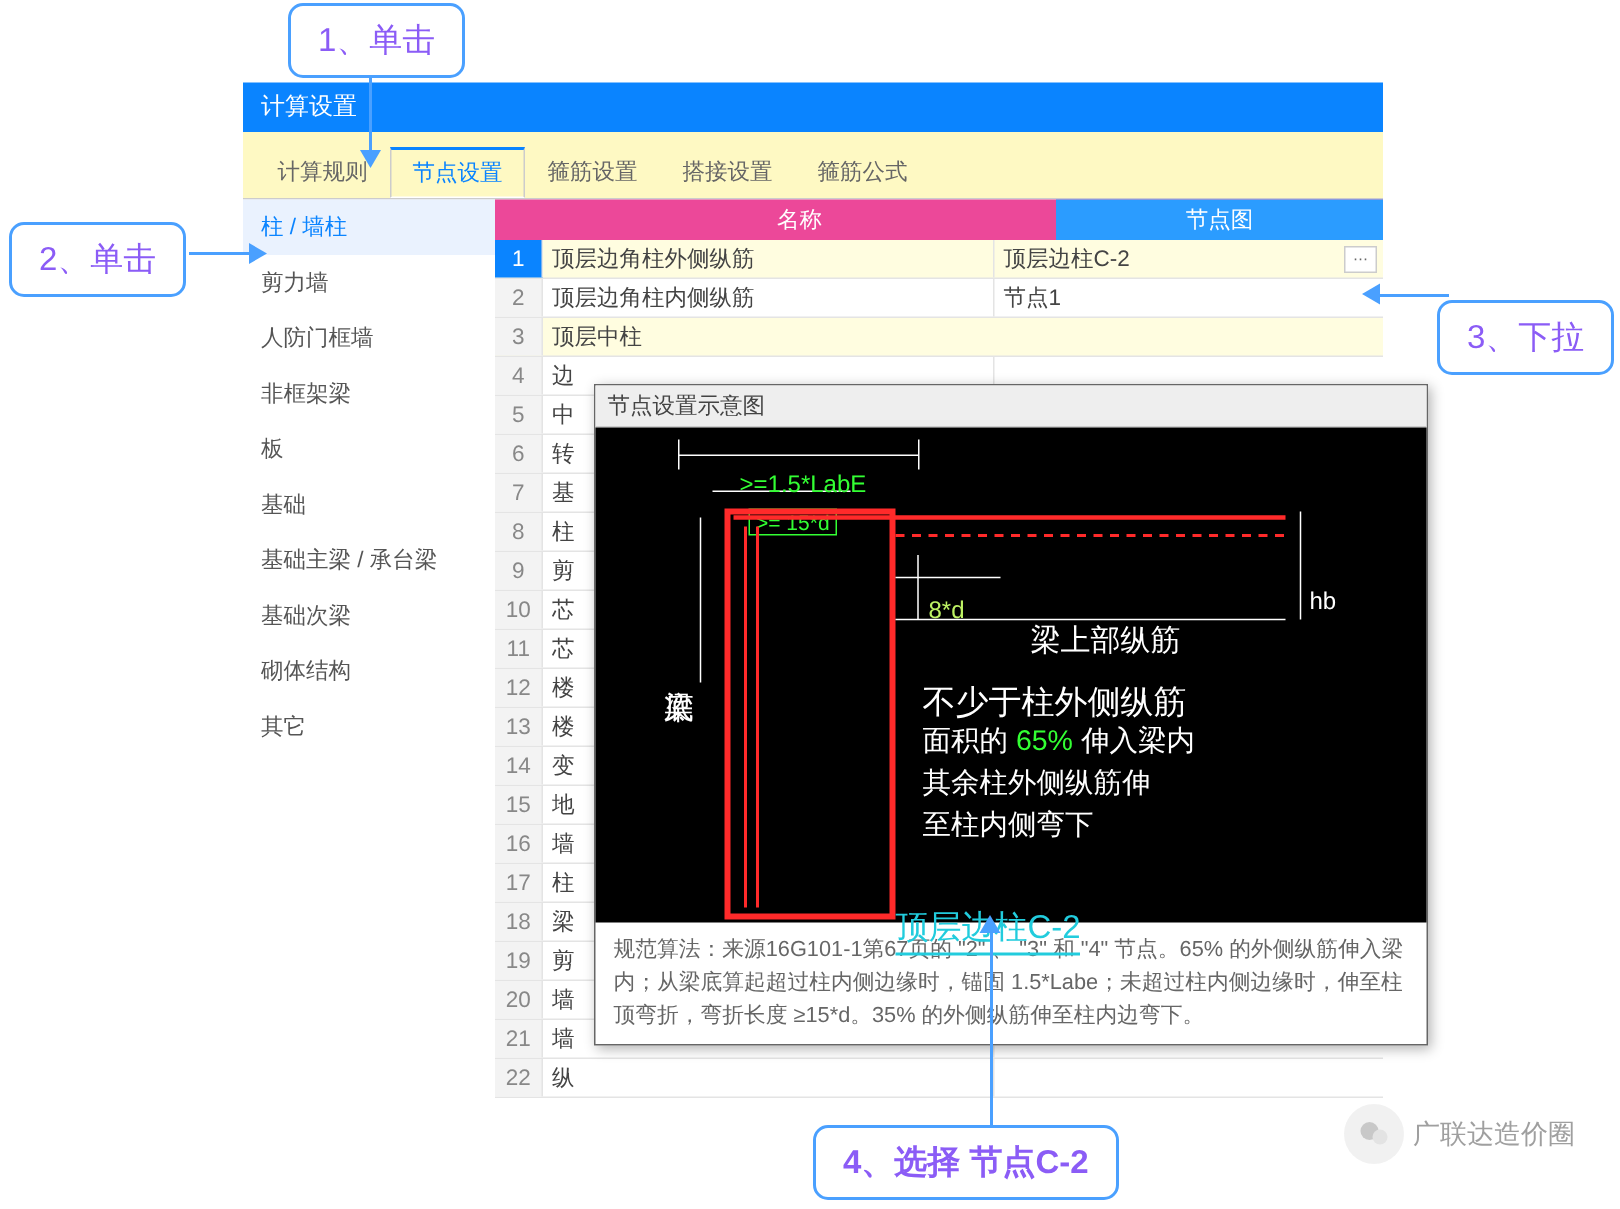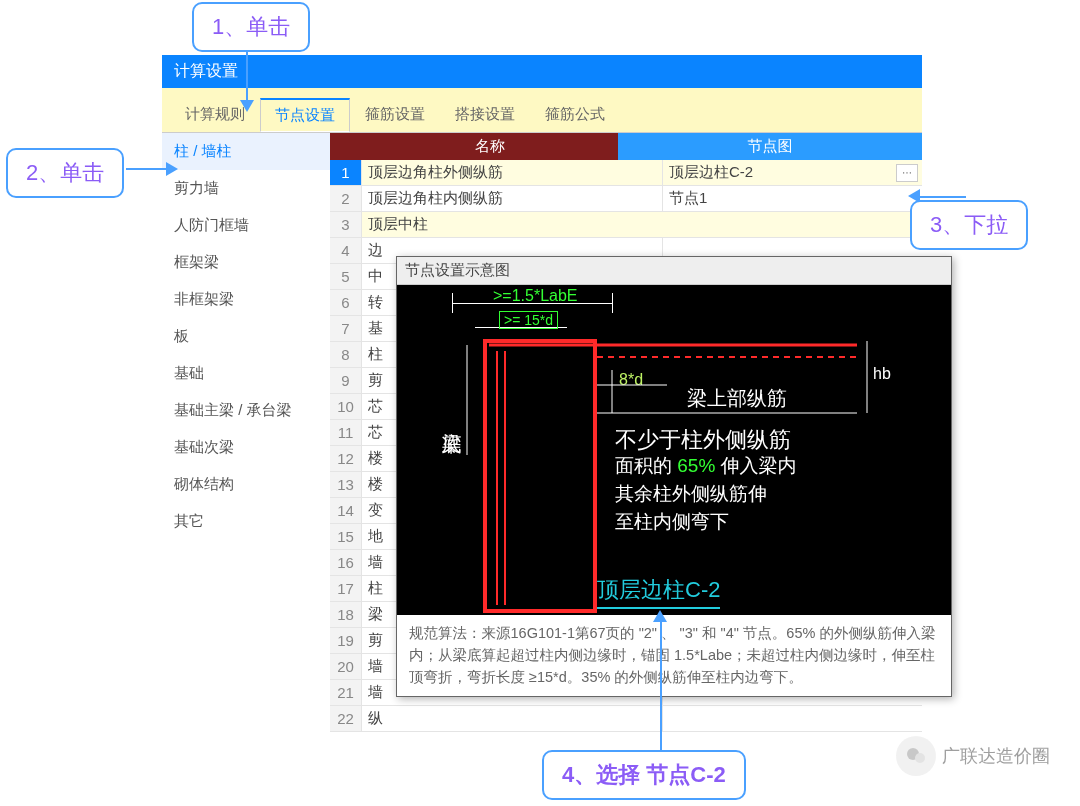--- a/index.html
+++ b/index.html
@@ -11,39 +11,39 @@
   .tabs { display: flex; padding: 10px 8px 0 8px; background: #fef9c3; gap: 0; }
   .tab { padding: 6px 14px; color: #666; font-size: 15px; cursor: pointer; border: 1px solid transparent; }
   .tab.active { color: #0a84ff; border: 1px solid #ccc; border-bottom-color: #fff; border-top: 2px solid #0a84ff; }
 
   .content { display: flex; border-top: 1px solid #ccc; }
   .sidebar { width: 168px; padding: 0; }
   .sidebar-item { padding: 9px 12px; color: #555; font-size: 15px; cursor: pointer; }
   .sidebar-item.active { color: #0a84ff; background: #eaf2fe; }
 
   .grid { flex: 1; }
-  .grid-header { display: flex; background: #7f1d1d; color: #fff; font-size: 15px; }
+  .grid-header { display: flex; background: #ec4899; color: #fff; font-size: 15px; }
   .col-num { width: 32px; }
   .col-name { flex: 1; text-align: center; padding: 4px 0; }
-  .col-fig  { width: 304px; text-align: center; padding: 4px 0; background: #2b9cff; }
+  .col-fig  { width: 218px; text-align: center; padding: 4px 0; background: #2b9cff; }
   .row { display: flex; border-bottom: 1px solid #e4e4e4; font-size: 15px; color: #444; height: 26px; align-items: center; }
   .row .num { width: 32px; text-align: center; color: #888; background: #f3f3f3; border-right: 1px solid #e4e4e4; height:100%; display:flex; align-items:center; justify-content:center;}
   .row .name { flex: 1; padding-left: 6px; overflow:hidden; white-space:nowrap; }
   .row .fig  { width: 260px; padding-left: 6px; border-left:1px solid #e4e4e4; height:100%; display:flex; align-items:center;}
   .row.hl { background: #fffde0; }
   .row.sel .num { background: #0a84ff; color: #fff; }
   .drop-btn { margin-left:auto; margin-right:4px; width:22px; height:18px; border:1px solid #ccc; background:#fff; display:flex; align-items:center; justify-content:center; font-size:10px; color:#666; }
 
   .popup { position: absolute; left: 396px; top: 256px; width: 556px; background: #fff; border: 1px solid #666; box-shadow: 2px 2px 8px rgba(0,0,0,.3); z-index: 5; }
   .popup-title { background: #eee; padding: 4px 8px; font-size: 15px; color: #444; border-bottom:1px solid #ccc;}
   .diagram { background: #000; height: 330px; position: relative; }
   .foot { padding: 8px 12px; font-size: 14.5px; color: #666; line-height: 1.5; }
 
   
-  .dtxt { position:absolute; white-space:nowrap; font-size:16px; }
+  .dtxt { position:absolute; white-space:nowrap; font-size:16px;margin-top:28px; }
 
   
   .callout { position: absolute; background: #fff; border: 2px solid #4aa0ff; border-radius: 10px; padding: 8px 18px; font-size: 22px; color: #un; color:#333; white-space:nowrap; z-index:20; }
   .callout.orange { color: #8b5cf6; }
   .line { position:absolute; background:#4aa0ff; z-index:19; }
   .arrow { position:absolute; width:0; height:0; z-index:19; }
 
   
   .wm { position:absolute; right:30px; bottom:30px; opacity:.8; display:flex; align-items:center; gap:6px; font-size:18px; color:#888; z-index:30;}
   .wm-circle{ width:40px; height:40px; border-radius:50%; background:#eee; display:flex; align-items:center; justify-content:center;}
@@ -60,21 +60,20 @@
     <div class="tab">箍筋设置</div>
     <div class="tab">搭接设置</div>
     <div class="tab">箍筋公式</div>
   </div>
 
   <div class="content">
     <div class="sidebar" id="sidebar">
         <div class="sidebar-item active">柱 / 墙柱</div>
         <div class="sidebar-item">剪力墙</div>
         <div class="sidebar-item">人防门框墙</div>
-        <div class="sidebar-item">框架梁</div>
         <div class="sidebar-item">非框架梁</div>
         <div class="sidebar-item">板</div>
         <div class="sidebar-item">基础</div>
         <div class="sidebar-item">基础主梁 / 承台梁</div>
         <div class="sidebar-item">基础次梁</div>
         <div class="sidebar-item">砌体结构</div>
         <div class="sidebar-item">其它</div>
       </div>
 
     <div class="grid">
@@ -238,21 +237,21 @@
 </div>
 
 <div class="callout orange" style="left:192px; top:2px;">1、单击</div>
 <div class="line" style="left:246px; top:44px; width:2px; height:60px;"></div>
 <div class="arrow" style="left:240px; top:100px; border-left:7px solid transparent;border-right:7px solid transparent;border-top:12px solid #4aa0ff"></div>
 
 <div class="callout orange" style="left:6px; top:148px;">2、单击</div>
 <div class="line" style="left:126px; top:168px; width:44px; height:2px;"></div>
 <div class="arrow" style="left:166px; top:162px; border-top:7px solid transparent;border-bottom:7px solid transparent;border-left:12px solid #4aa0ff"></div>
 
-<div class="callout orange" style="left:910px; top:200px;">3、下拉</div>
+<div class="callout orange" style="left:958px; top:200px;">3、下拉</div>
 <div class="line" style="left:916px; top:196px; width:50px; height:2px;"></div>
 <div class="arrow" style="left:908px; top:189px; border-top:7px solid transparent;border-bottom:7px solid transparent;border-right:12px solid #4aa0ff"></div>
 
 <div class="callout orange" style="left:542px; top:750px;font-weight:bold;">4、选择 节点C-2</div>
 <div class="line" style="left:660px; top:620px; width:2px; height:132px;"></div>
 <div class="arrow" style="left:653px; top:610px; border-left:7px solid transparent;border-right:7px solid transparent;border-bottom:12px solid #4aa0ff"></div>
 
 <div class="wm">
   <span class="wm-circle">
     <svg width="24" height="24" viewBox="0 0 24 24">

